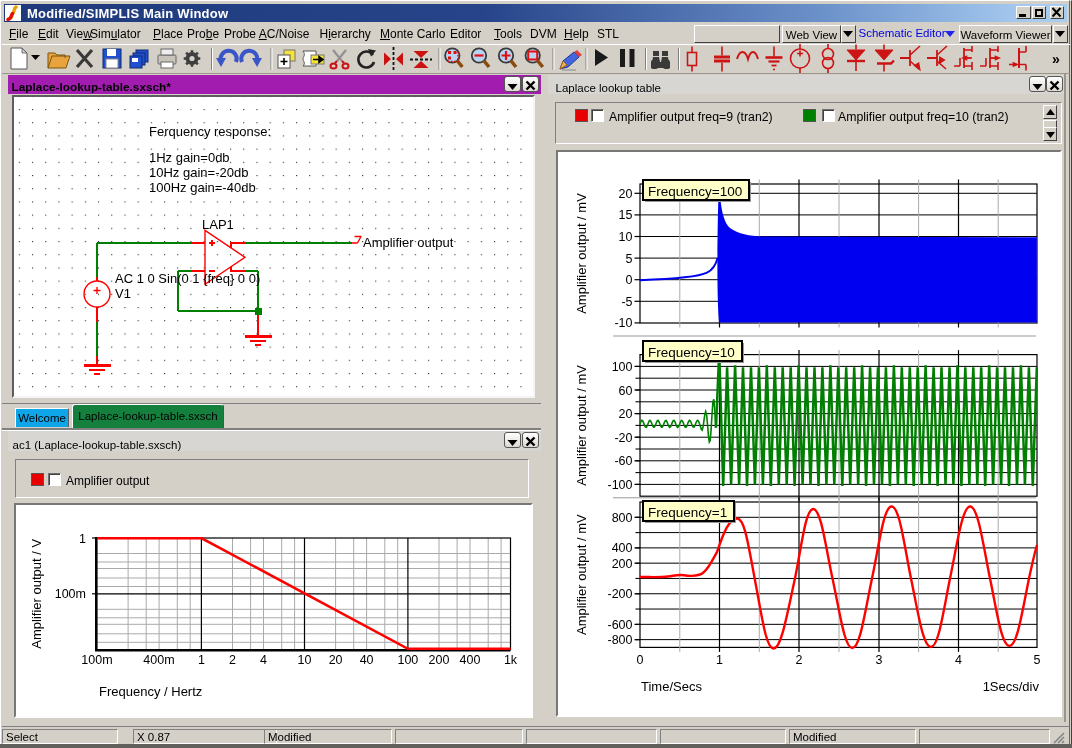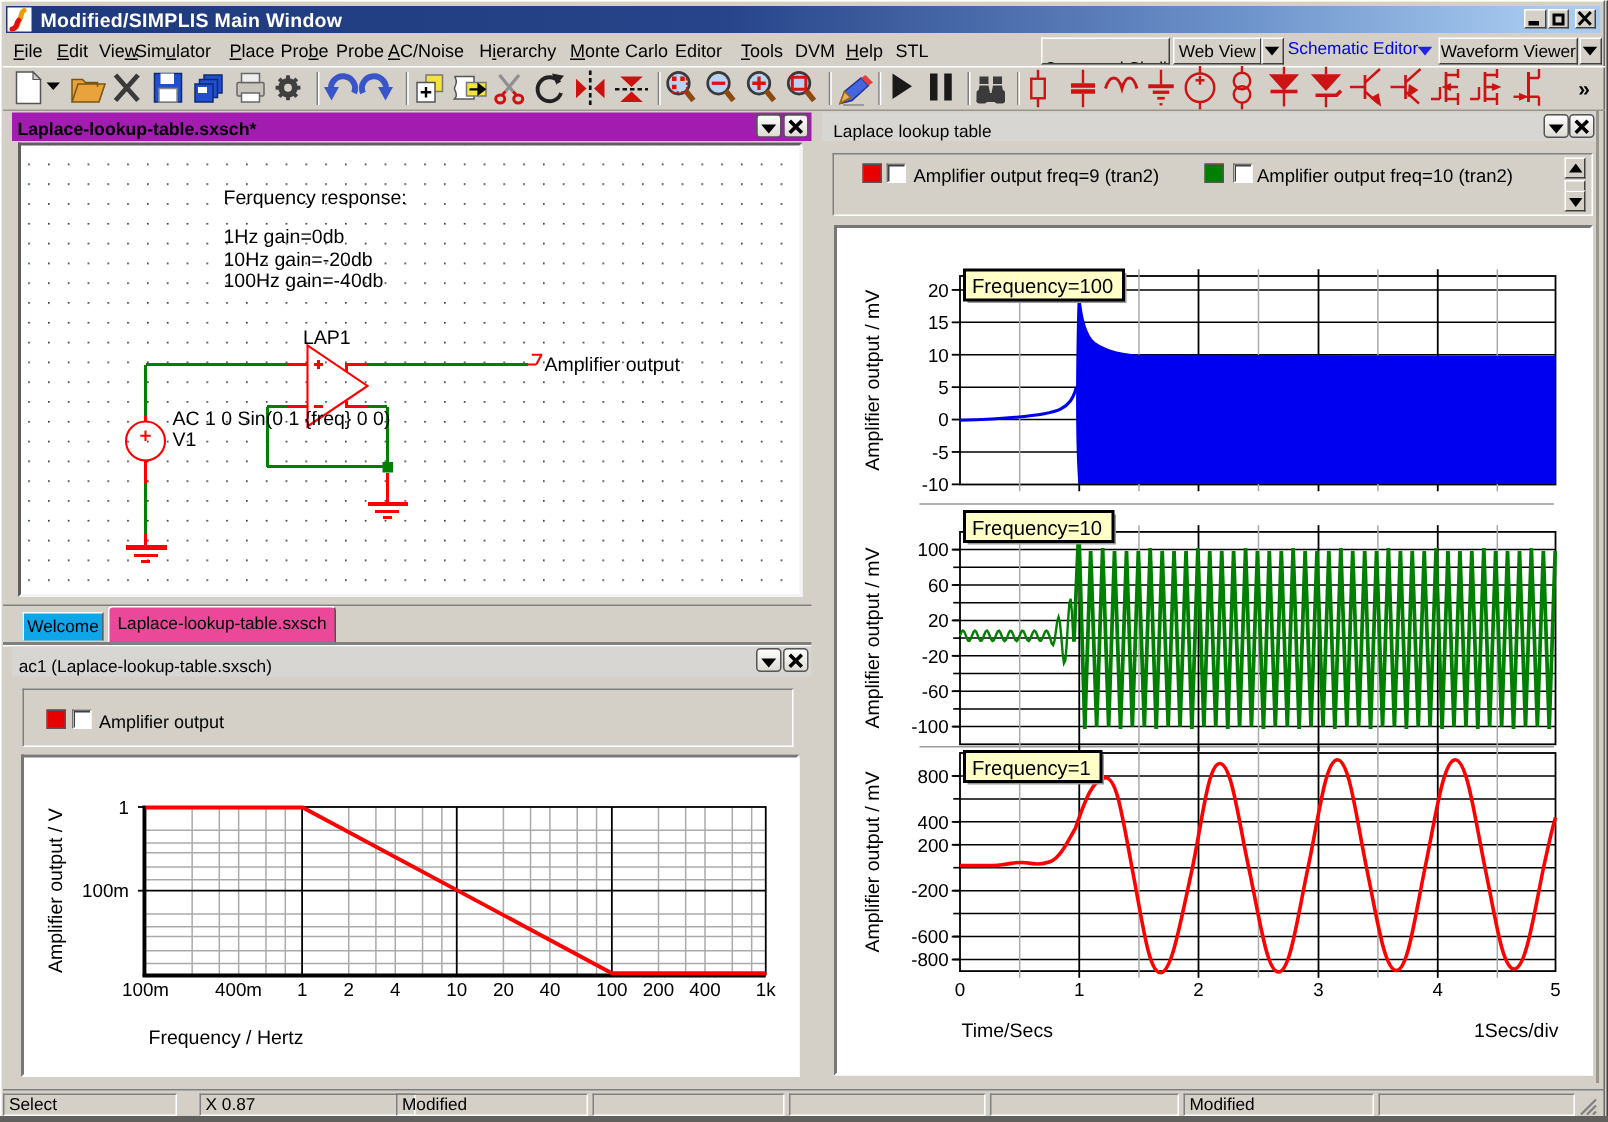--- a/index.html
+++ b/index.html
@@ -276,21 +276,21 @@
 <text x="149" y="177">10Hz gain=-20db</text>
 <text x="149" y="191.5">100Hz gain=-40db</text>
 <text x="202" y="229">LAP1</text>
 <text x="115" y="283">AC 1 0 Sin(0 1 {freq} 0 0)</text>
 <text x="115" y="297.5">V1</text>
 <text x="363" y="247">Amplifier output</text>
 </g>
 </svg>
 <div class="abs" style="left:2px;top:403px;width:539px;height:1px;background:#808080"></div>
 <div class="abs" style="left:15px;top:408px;width:54px;height:19px;background:#0ea5e9;border-top:1px solid #fff;border-left:1px solid #fff;border-right:1px solid #606060;font-size:11.5px;text-align:center;padding-top:2.5px;white-space:nowrap">Welcome</div>
-<div class="abs" style="left:72px;top:404px;width:152px;height:24px;background:#ec4899;border-top:1.5px solid #fff;border-left:1.5px solid #fff;border-right:1.5px solid #505050;border-radius:3px 3px 0 0;font-size:11.5px;text-align:center;padding-top:4.5px;white-space:nowrap;overflow:hidden">Laplace-lookup-table.sxsch</div>
+<div class="abs" style="left:72px;top:404px;width:152px;height:24px;background:#15803d;border-top:1.5px solid #fff;border-left:1.5px solid #fff;border-right:1.5px solid #505050;border-radius:3px 3px 0 0;font-size:11.5px;text-align:center;padding-top:4.5px;white-space:nowrap;overflow:hidden">Laplace-lookup-table.sxsch</div>
 <div class="abs" style="left:2px;top:428px;width:539px;height:2px;background:#808080;box-shadow:0 1px 0 #fff"></div>
 <div class="abs" style="left:8px;top:431px;width:533px;height:20px;background:#d7d6d2;padding-top:4px"><span style="font-size:11.5px;margin-left:4.5px">ac1 (Laplace-lookup-table.sxsch)</span></div>
 <div class="btn17" style="left:504px;top:432px"><svg width="11" height="8" style="margin-top:4px">
       <path d="M0.5,1 h10 l-5,6 z" fill="#000"></path>
     </svg></div>
 <div class="btn17" style="left:522px;top:432px"><svg width="11" height="11" style="margin-top:2px">
       <path d="M1.5,1.5 L9.5,9.5 M9.5,1.5 L1.5,9.5" stroke="#000" stroke-width="2.4"></path>
     </svg></div>
 <div class="abs sunk1" style="left:15px;top:459px;width:514px;height:39px;background:#d4d0c8"></div>
 <div class="sw" style="left:31px;top:473px;background:#e80000"></div>

